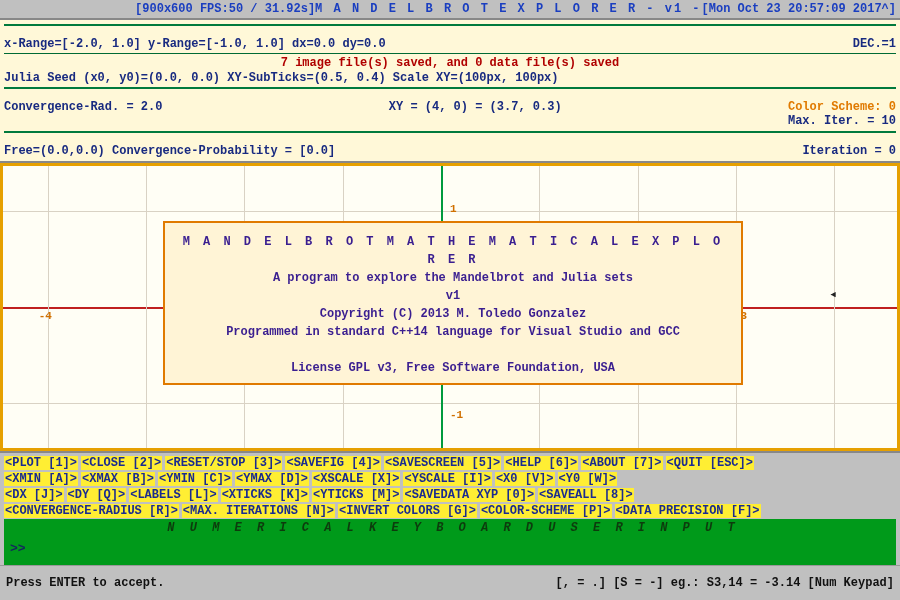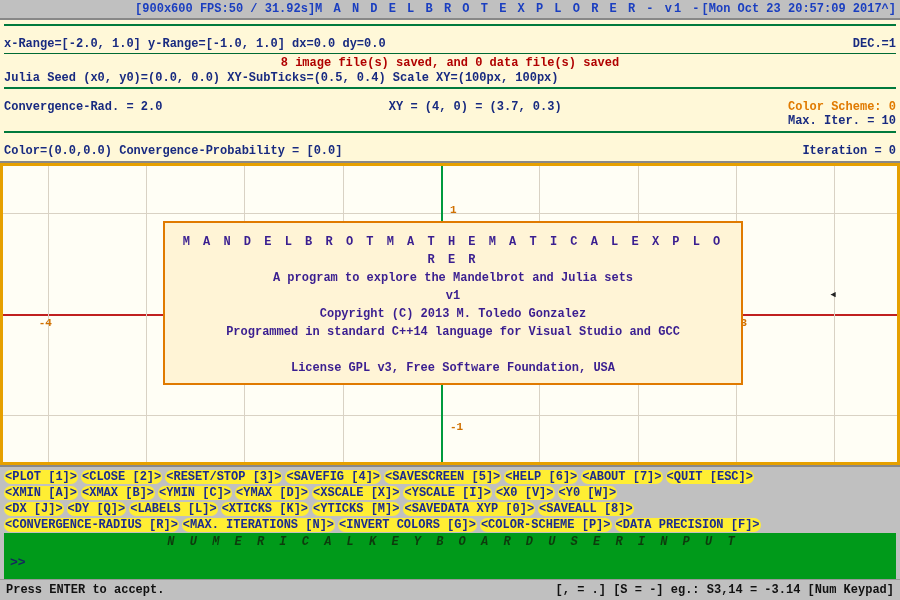--- a/index.html
+++ b/index.html
@@ -65,34 +65,34 @@
 }
 .about-title { letter-spacing: 3px; }
 .about-close { color: #b00000; }
 .cursor-dot { position: absolute; right: 60px; top: 120px; font-size: 13px; color: #222; }
 .cmd-panel {
   background: #c0c0c0;
   padding: 2px 4px 0 4px;
   border-top: 2px solid #888;
 }
 .cmd-row { padding: 1px 0; color: #1a2b90; white-space: nowrap; overflow: hidden; }
-.cmd-item { background: #ffee33; padding: 0 1px; margin-right: 3px; display: inline-block; border-radius: 7px; }
+.cmd-item { background: #ffee33; padding: 0 1px; margin-right: 3px; display: inline-block; }
 .input-panel {
   background: #009a1a;
   padding: 2px 0 4px 6px;
   min-height: 46px;
   font-style: italic;
 }
 .input-title { color: #0d3b0d; text-align: center; letter-spacing: 4px; font-style: italic; }
 .prompt { color: #14255f; font-size: 13px; margin-top: 6px; }
 .footer-row {
   display: flex;
   justify-content: space-between;
   background: #c0c0c0;
-  padding: 3px 6px;
+  padding: 10px 6px;
   color: #111;
   border-top: 1px solid #999;
 }
 </style>
 </head>
 <body>
 
 <div class="window">
 
   <div class="title-row">
@@ -101,34 +101,34 @@
     <span>[Mon Oct 23 20:57:09 2017^]</span>
   </div>
 
   <div class="header-band">
     <div class="hr-green"></div>
     <div class="row-flex txt-navy">
       <span>x-Range=[-2.0, 1.0] y-Range=[-1.0, 1.0] dx=0.0 dy=0.0</span>
       <span>DEC.=1</span>
     </div>
     <div class="hr-thin"></div>
-    <div class="row-center txt-red">8 image file(s) saved, and 0 data file(s) saved</div>
+    <div class="row-center txt-red">7 image file(s) saved, and 0 data file(s) saved</div>
     <div class="txt-navy">Julia Seed (x0, y0)=(0.0, 0.0) XY-SubTicks=(0.5, 0.4) Scale XY=(100px, 100px)</div>
     <div class="hr-green"></div>
     <div class="row-flex">
       <span class="txt-navy">Convergence-Rad. = 2.0</span>
       <span class="txt-navy">XY = (4, 0) = (3.7, 0.3)</span>
       <span style="text-align:right">
         <span class="txt-orange">Color Scheme: 0</span><br>
         <span class="txt-navy">Max. Iter. = 10</span>
       </span>
     </div>
     <div class="hr-green"></div>
     <div class="row-flex txt-navy">
-      <span>Color=(0.0,0.0)  Convergence-Probability = [0.0]</span>
+      <span>Free=(0.0,0.0)  Convergence-Probability = [0.0]</span>
       <span>Iteration = 0</span>
     </div>
   </div>
 
   <div class="plot-area">
     <div class="grid-h" style="top:16%"></div>
     <div class="grid-h axis-h" style="top:50%"></div>
     <div class="grid-h" style="top:84%"></div>
     <div class="grid-v" style="left:5%"></div>
     <div class="grid-v" style="left:16%"></div>

